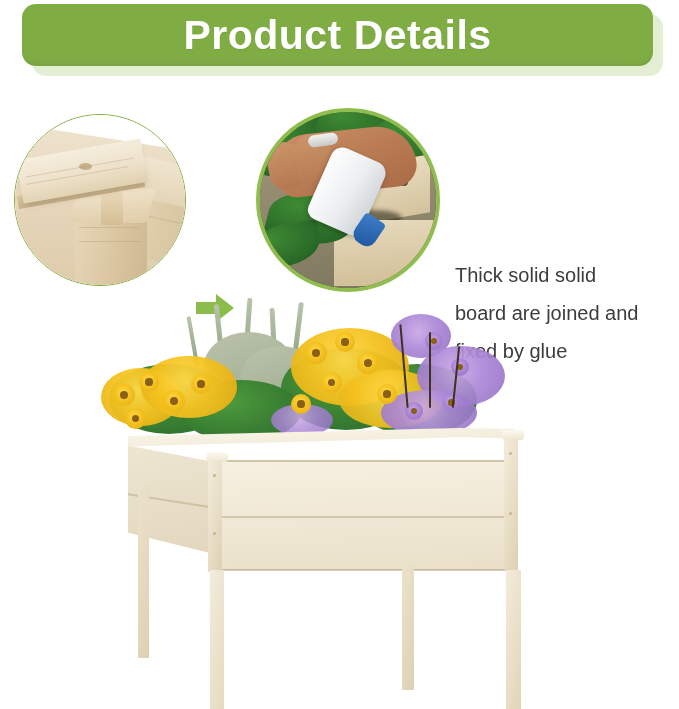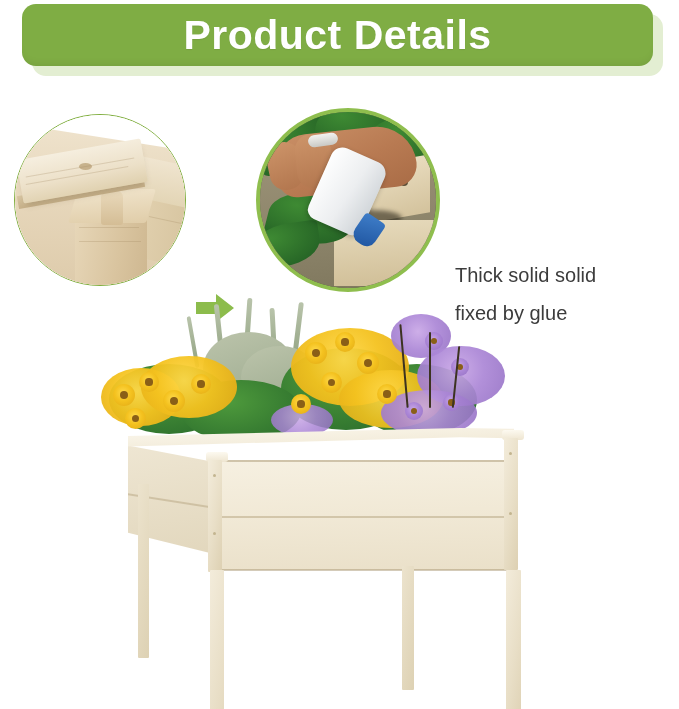--- a/index.html
+++ b/index.html
@@ -243,20 +243,21 @@
       <div class="g-hand"></div>
       <div class="g-finger f1"></div>
       <div class="g-finger f2"></div>
       <div class="g-ring"></div>
       <div class="g-bottle"></div>
       <div class="g-tip"></div>
     </div>
 
     <div class="detail-text">
       <div>Thick solid solid</div>
+      <div>board are joined and</div>
       <div>fixed by glue</div>
     </div>
   </div>
 
   <div class="product">
 
     <div class="plants">
 
       <div class="spike" style="left:122px;top:6px;width:5px;height:62px;transform:rotate(-6deg);"></div>
       <div class="spike" style="left:150px;top:0px;width:5px;height:70px;transform:rotate(4deg);"></div>

